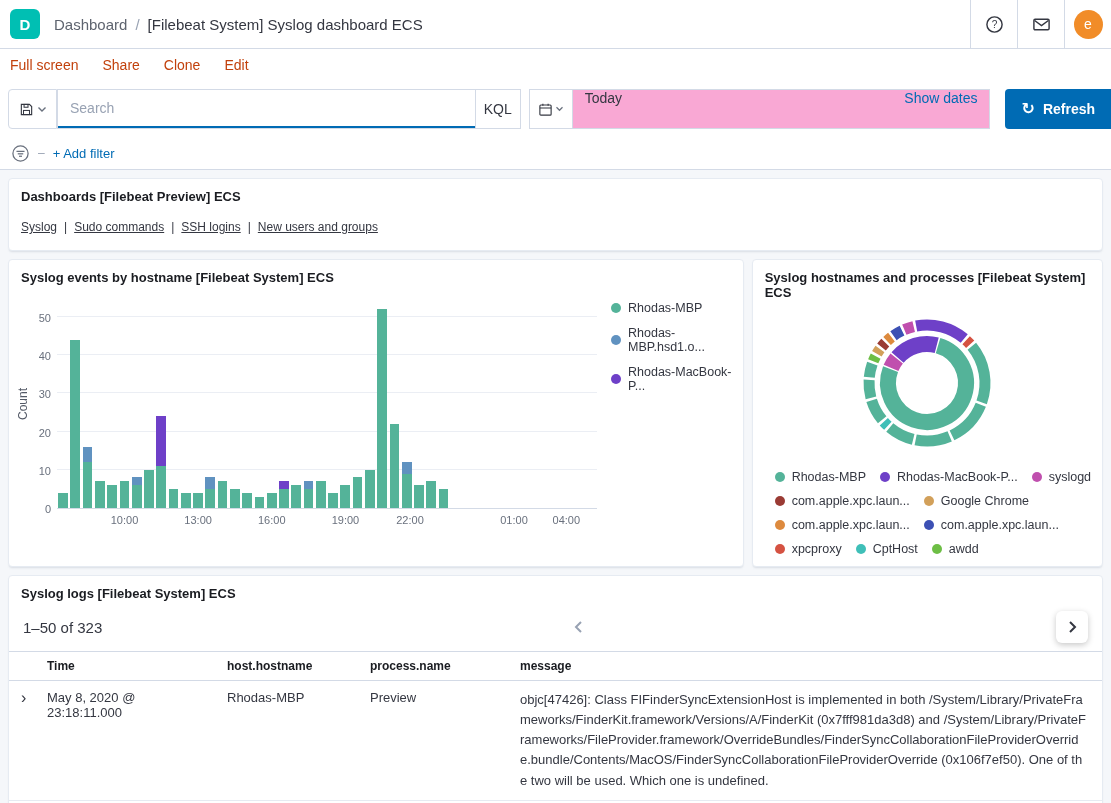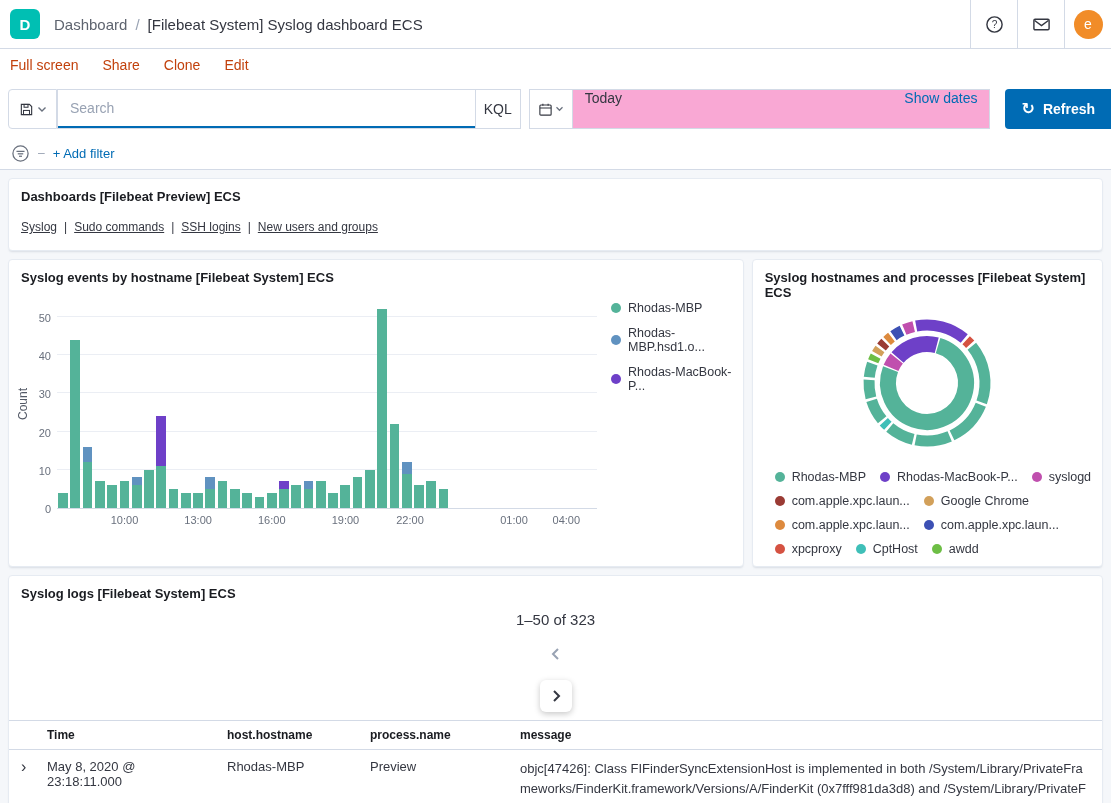--- a/index.html
+++ b/index.html
@@ -82,21 +82,21 @@
   .legend-dot { width:10px; height:10px; border-radius:50%; flex:0 0 auto; }
 
   
   .donut-body { display:flex; flex-direction:column; align-items:center; }
   .donut-svg { margin-top:4px; }
   .donut-legend { display:flex; flex-wrap:wrap; column-gap:14px; row-gap:10px; padding:12px 8px 0 22px; width:100%; font-size:12px; }
   .donut-legend .legend-item { font-size:12.5px; }
 
   
   .logs-panel { flex:1 1 auto; overflow:hidden; display:flex; flex-direction:column; }
-  .pagination-row { display:flex; align-items:center; justify-content:space-between; gap:10px; padding:6px 14px 8px;flex-direction:column; }
+  .pagination-row { display:flex; align-items:center; justify-content:space-between; gap:10px; padding:6px 14px 8px; }
   .pagination-label { font-size:15px; color:#343741; }
   .page-btn { width:32px; height:32px; display:flex; align-items:center; justify-content:center; cursor:pointer; border-radius:6px; background:transparent; border:none; }
   .page-btn.next { box-shadow:0 2px 6px rgba(0,0,0,.22); background:#fff; }
   .logs-table { width:100%; border-collapse:collapse; table-layout:fixed; }
   .logs-table th { font-size:12px; font-weight:700; color:#1a1c21; text-align:left; padding:7px 8px;
     border-top:1px solid #D3DAE6; border-bottom:1px solid #D3DAE6; }
   .logs-table td { font-size:13px; color:#343741; padding:9px 8px; vertical-align:top; border-bottom:1px solid #E6EBF2; }
   .logs-table td.msg { word-break:break-all; line-height:1.55; padding-right:14px; }
   .col-exp { width:30px; } .col-time { width:180px; } .col-host { width:143px; } .col-proc { width:150px; }
   .row-chevron { color:#343741; font-size:16px; line-height:1; cursor:pointer; padding-left:4px; display:inline-block; }

